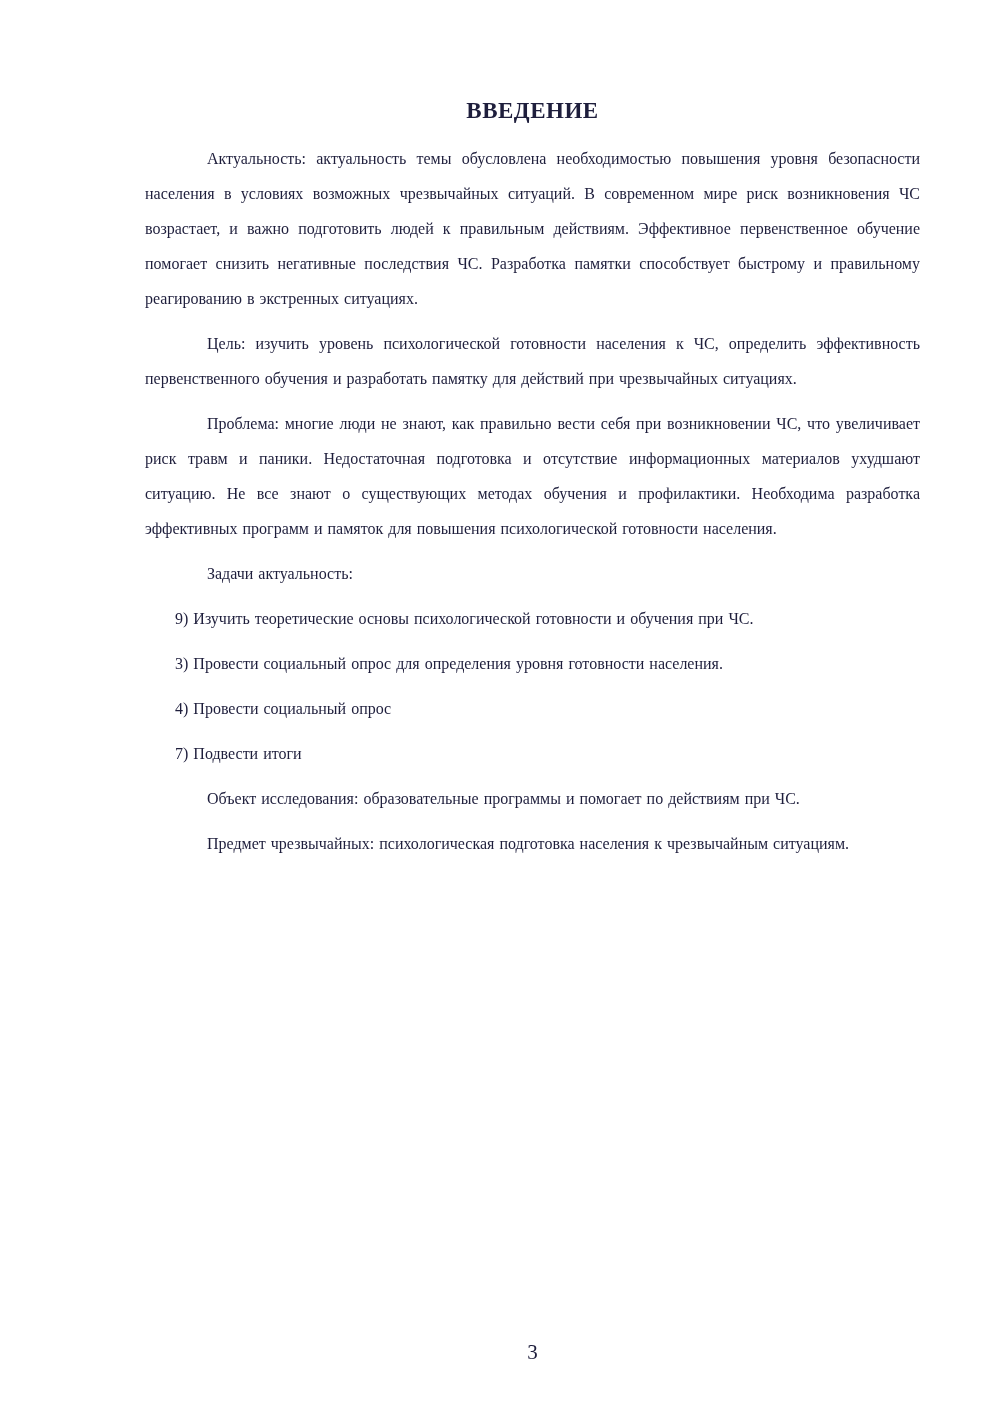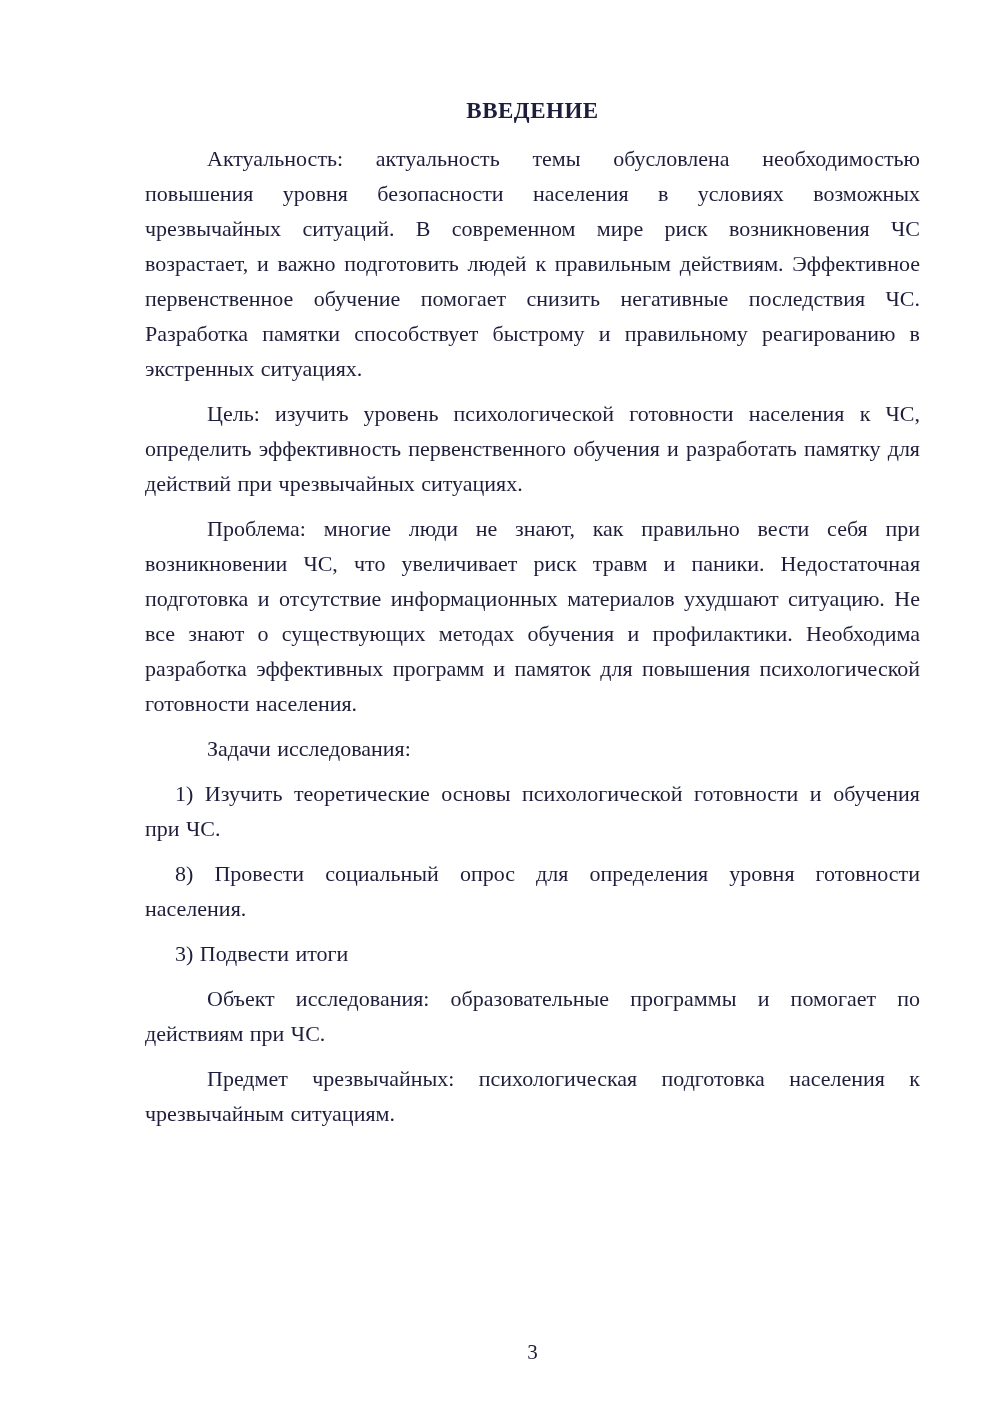--- a/index.html
+++ b/index.html
@@ -25,21 +25,21 @@
   }
   .doc-title {
     text-align: center;
     font-weight: bold;
     font-size: 23px;
     line-height: 35px;
     letter-spacing: 0.5px;
     margin-bottom: 13px;
   }
   p.para {
-    font-size: 22px;
+    font-size: 16px;
     line-height: 35px;
     text-align: justify;
     margin: 0 0 10px 0;
     word-spacing: 1px;
   }
   p.para.indent { text-indent: 62px; }
   p.para.list   { text-indent: 30px; }
   .page-number {
     position: absolute;
     bottom: 50px;
@@ -53,22 +53,23 @@
 </head>
 <body>
 
 <div class="page">
   <div class="content">
     <div class="doc-title">ВВЕДЕНИЕ</div>
     <div id="doc-body">
         <p class="para indent">Актуальность: актуальность темы обусловлена необходимостью повышения уровня безопасности населения в условиях возможных чрезвычайных ситуаций. В современном мире риск возникновения ЧС возрастает, и важно подготовить людей к правильным действиям. Эффективное первенственное обучение помогает снизить негативные последствия ЧС. Разработка памятки способствует быстрому и правильному реагированию в экстренных ситуациях.</p>
         <p class="para indent">Цель: изучить уровень психологической готовности населения к ЧС, определить эффективность первенственного обучения и разработать памятку для действий при чрезвычайных ситуациях.</p>
         <p class="para indent">Проблема: многие люди не знают, как правильно вести себя при возникновении ЧС, что увеличивает риск травм и паники. Недостаточная подготовка и отсутствие информационных материалов ухудшают ситуацию. Не все знают о существующих методах обучения и профилактики. Необходима разработка эффективных программ и памяток для повышения психологической готовности населения.</p>
-        <p class="para indent">Задачи исследования:</p>
-        <p class="para list">1) Изучить теоретические основы психологической готовности и обучения при ЧС.</p>
-        <p class="para list">8) Провести социальный опрос для определения уровня готовности населения.</p>
-        <p class="para list">3) Подвести итоги</p>
+        <p class="para indent">Задачи актуальность:</p>
+        <p class="para list">9) Изучить теоретические основы психологической готовности и обучения при ЧС.</p>
+        <p class="para list">3) Провести социальный опрос для определения уровня готовности населения.</p>
+        <p class="para list">4) Провести социальный опрос</p>
+        <p class="para list">7) Подвести итоги</p>
         <p class="para indent">Объект исследования: образовательные программы и помогает по действиям при ЧС.</p>
         <p class="para indent">Предмет чрезвычайных: психологическая подготовка населения к чрезвычайным ситуациям.</p>
       </div>
   </div>
   <div class="page-number">3</div>
 </div>
 
 </body></html>

